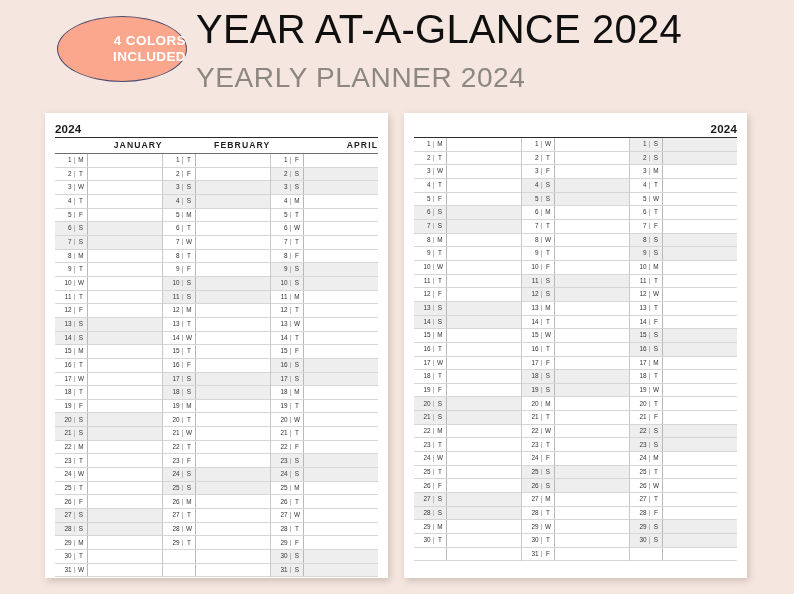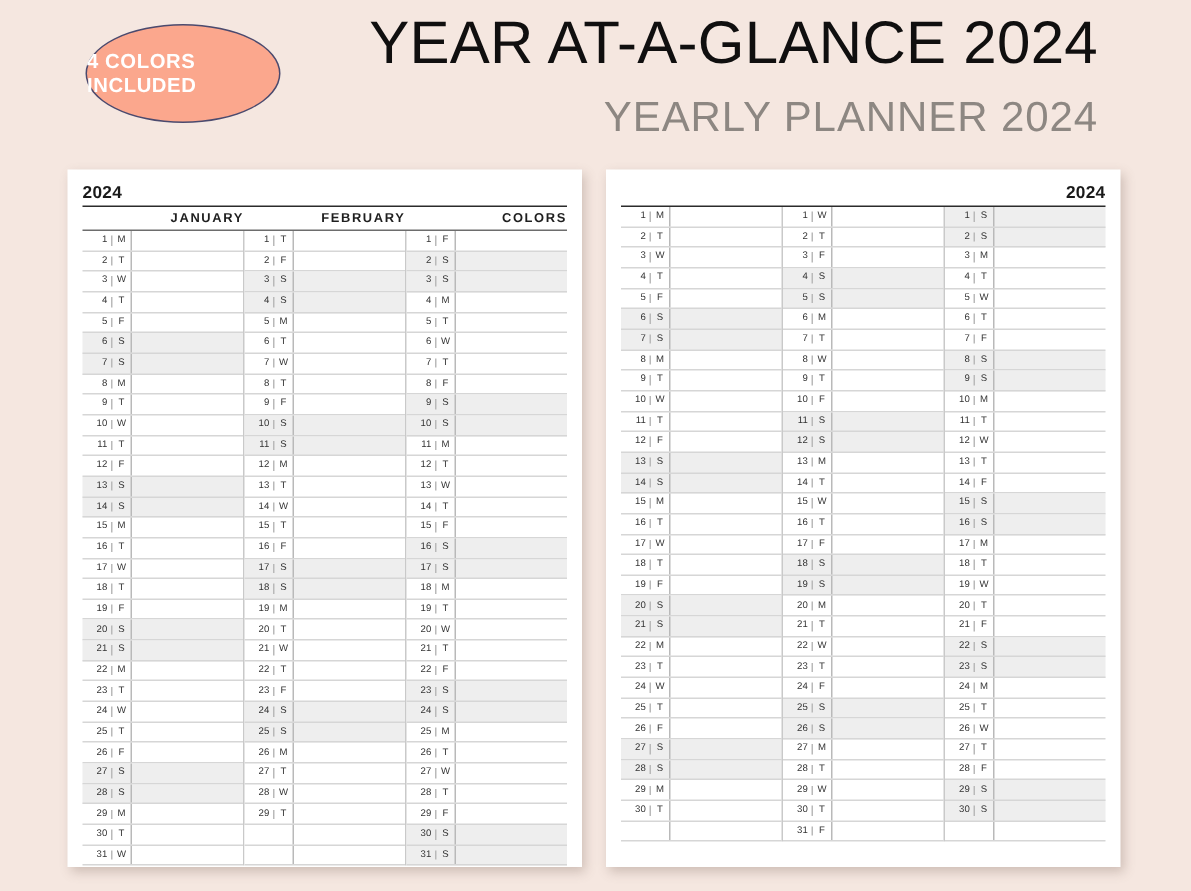--- a/index.html
+++ b/index.html
@@ -29,38 +29,38 @@
     left: 57px;
     top: 16px;
     width: 130px;
     height: 66px;
     border-radius: 50%;
     background: #fba78d;
     border: 1.6px solid #4b4a6e;
     box-sizing: border-box;
     display: flex;
     flex-direction: column;
-    align-items: flex-start;
+    align-items: flex-end;
     justify-content: center;
     line-height: 1.16;
   }
   #badge .badge-line {
     color: #ffffff;
     font-size: 13.5px;
     font-weight: bold;
     letter-spacing: 0.4px;
     text-align: center;
   }
 
   #title-block {
     position: absolute;
     left: 196px;
     top: 8px;
     width: 536px;
-    text-align: right;
+    text-align: left;
   }
   #main-title {
     font-size: 40px;
     font-weight: normal;
     color: #100f0f;
     letter-spacing: 0.2px;
     line-height: 1.08;
     white-space: nowrap;
   }
   #sub-title {
@@ -195,21 +195,21 @@
 
 </div>
 
 <div id="pages">
   <div class="page" id="page-left">
       <div class="page-year year-left">2024</div>
       <div class="rule-top"></div>
       <div class="month-head-row">
         <div class="month-head">JANUARY</div>
         <div class="month-head">FEBRUARY</div>
-        <div class="month-head">COLORS</div>
+        <div class="month-head">APRIL</div>
       </div>
       <div class="grid">
         <div class="month-col">
           <div class="day-row">
             <div class="d-num">1</div>
             <div class="d-dow">M</div>
             <div class="d-note"></div>
           </div>
           <div class="day-row">
             <div class="d-num">2</div>

